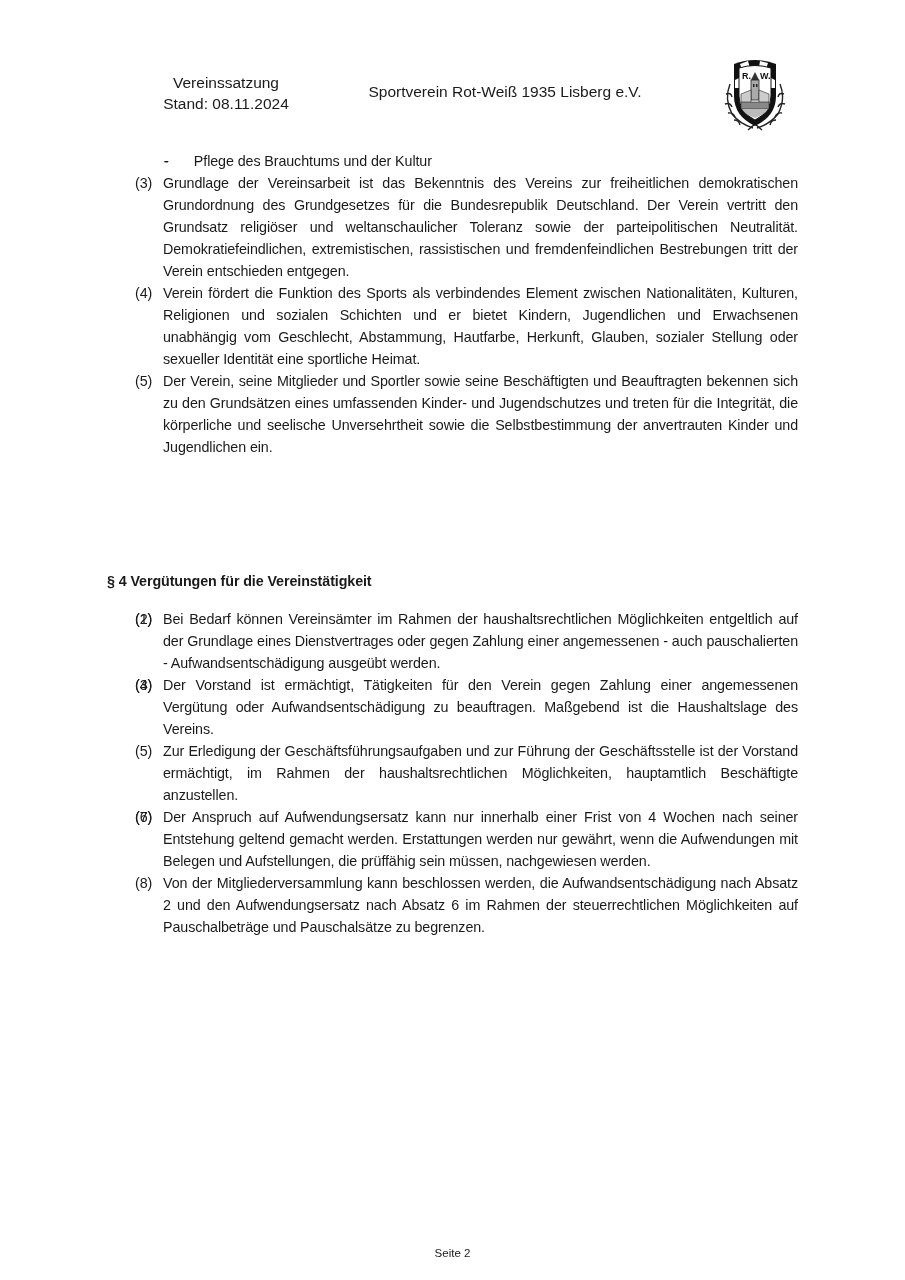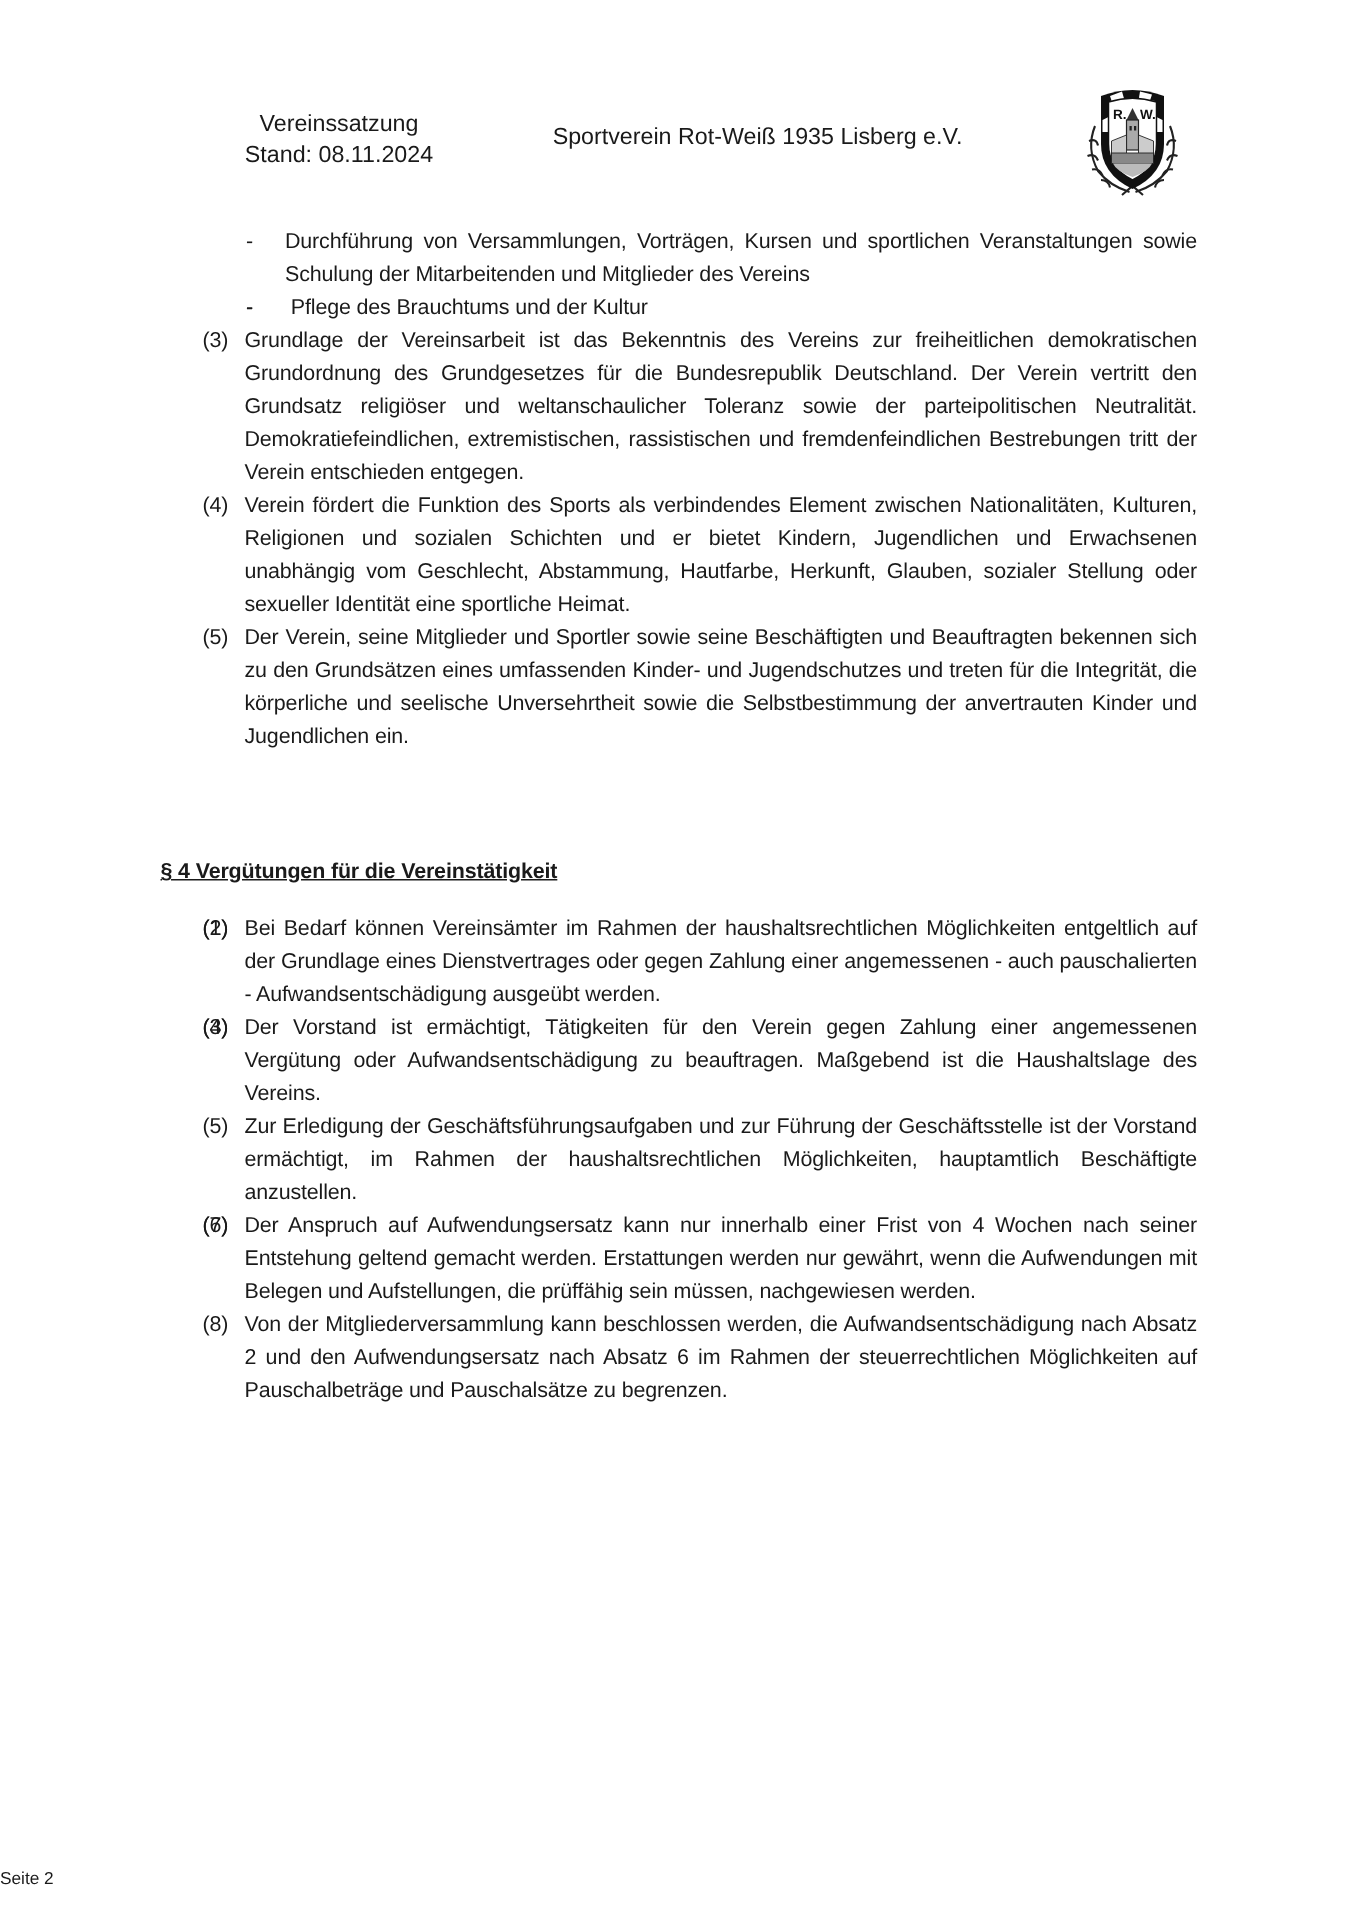--- a/index.html
+++ b/index.html
@@ -23,26 +23,26 @@
   .text { font-size: 14.3px; line-height: 22px; letter-spacing: -0.1px; }
 
   .dash-item { position: relative; padding-left: 190px; padding-right: 107px; text-align: justify; }
   .dash-item .dash { position: absolute; left: 164px; top: 0; }
 
   .num-item { position: relative; padding-left: 163px; padding-right: 107px; text-align: justify; text-align-last: left; }
   .num-item .num { position: absolute; left: 135px; top: 0; }
 
   .section-heading {
     position: absolute; left: 107px; top: 573px;
-    font-size: 14.3px; font-weight: bold; letter-spacing: -0.1px; text-decoration: underline;
+    font-size: 14.3px; font-weight: bold; letter-spacing: -0.1px;
   }
   .sec4 { position: absolute; left: 0; top: 608px; width: 905px; }
 
   .footer {
-    position: absolute; left: 0; top: 1247px; width: 905px; 
+    position: absolute; left: 0; top: 1247px; width: 905px; text-align: center;
     font-size: 11.5px;
   }
 </style>
 </head>
 <body>
 
 <div class="header">
   <div class="h-left">
     <div>Vereinssatzung</div>
     <div>Stand: 08.11.2024</div>
@@ -78,21 +78,20 @@
       <path d="M49 40 L39 36 L39 50 L49 50 Z" fill="#ccc" stroke="#222" stroke-width="0.6"></path>
       <rect x="21" y="48" width="28" height="7" fill="#888" stroke="#222" stroke-width="0.6"></rect>
       <path d="M22 55 L48 55 Q46 60 35 64 Q24 60 22 55 Z" fill="#bbb"></path>
     </svg>
   </div>
 </div>
 
 <div class="content text">
   <div class="dash-item">
     <span class="dash">-</span>
-    <span>Durchführung von Versammlungen, Vorträgen, Kursen und sportlichen Veranstaltungen sowie Schulung der Mitarbeitenden und Mitglieder des Vereins</span>
   </div>
   <div class="dash-item">
     <span class="dash">-</span>
   </div>
   <div class="dash-item">
     <span class="dash">-</span>
     <span style="white-space:pre"> Pflege des Brauchtums und der Kultur</span>
   </div>
   <div class="num-item">
     <span class="num">(3)</span>

